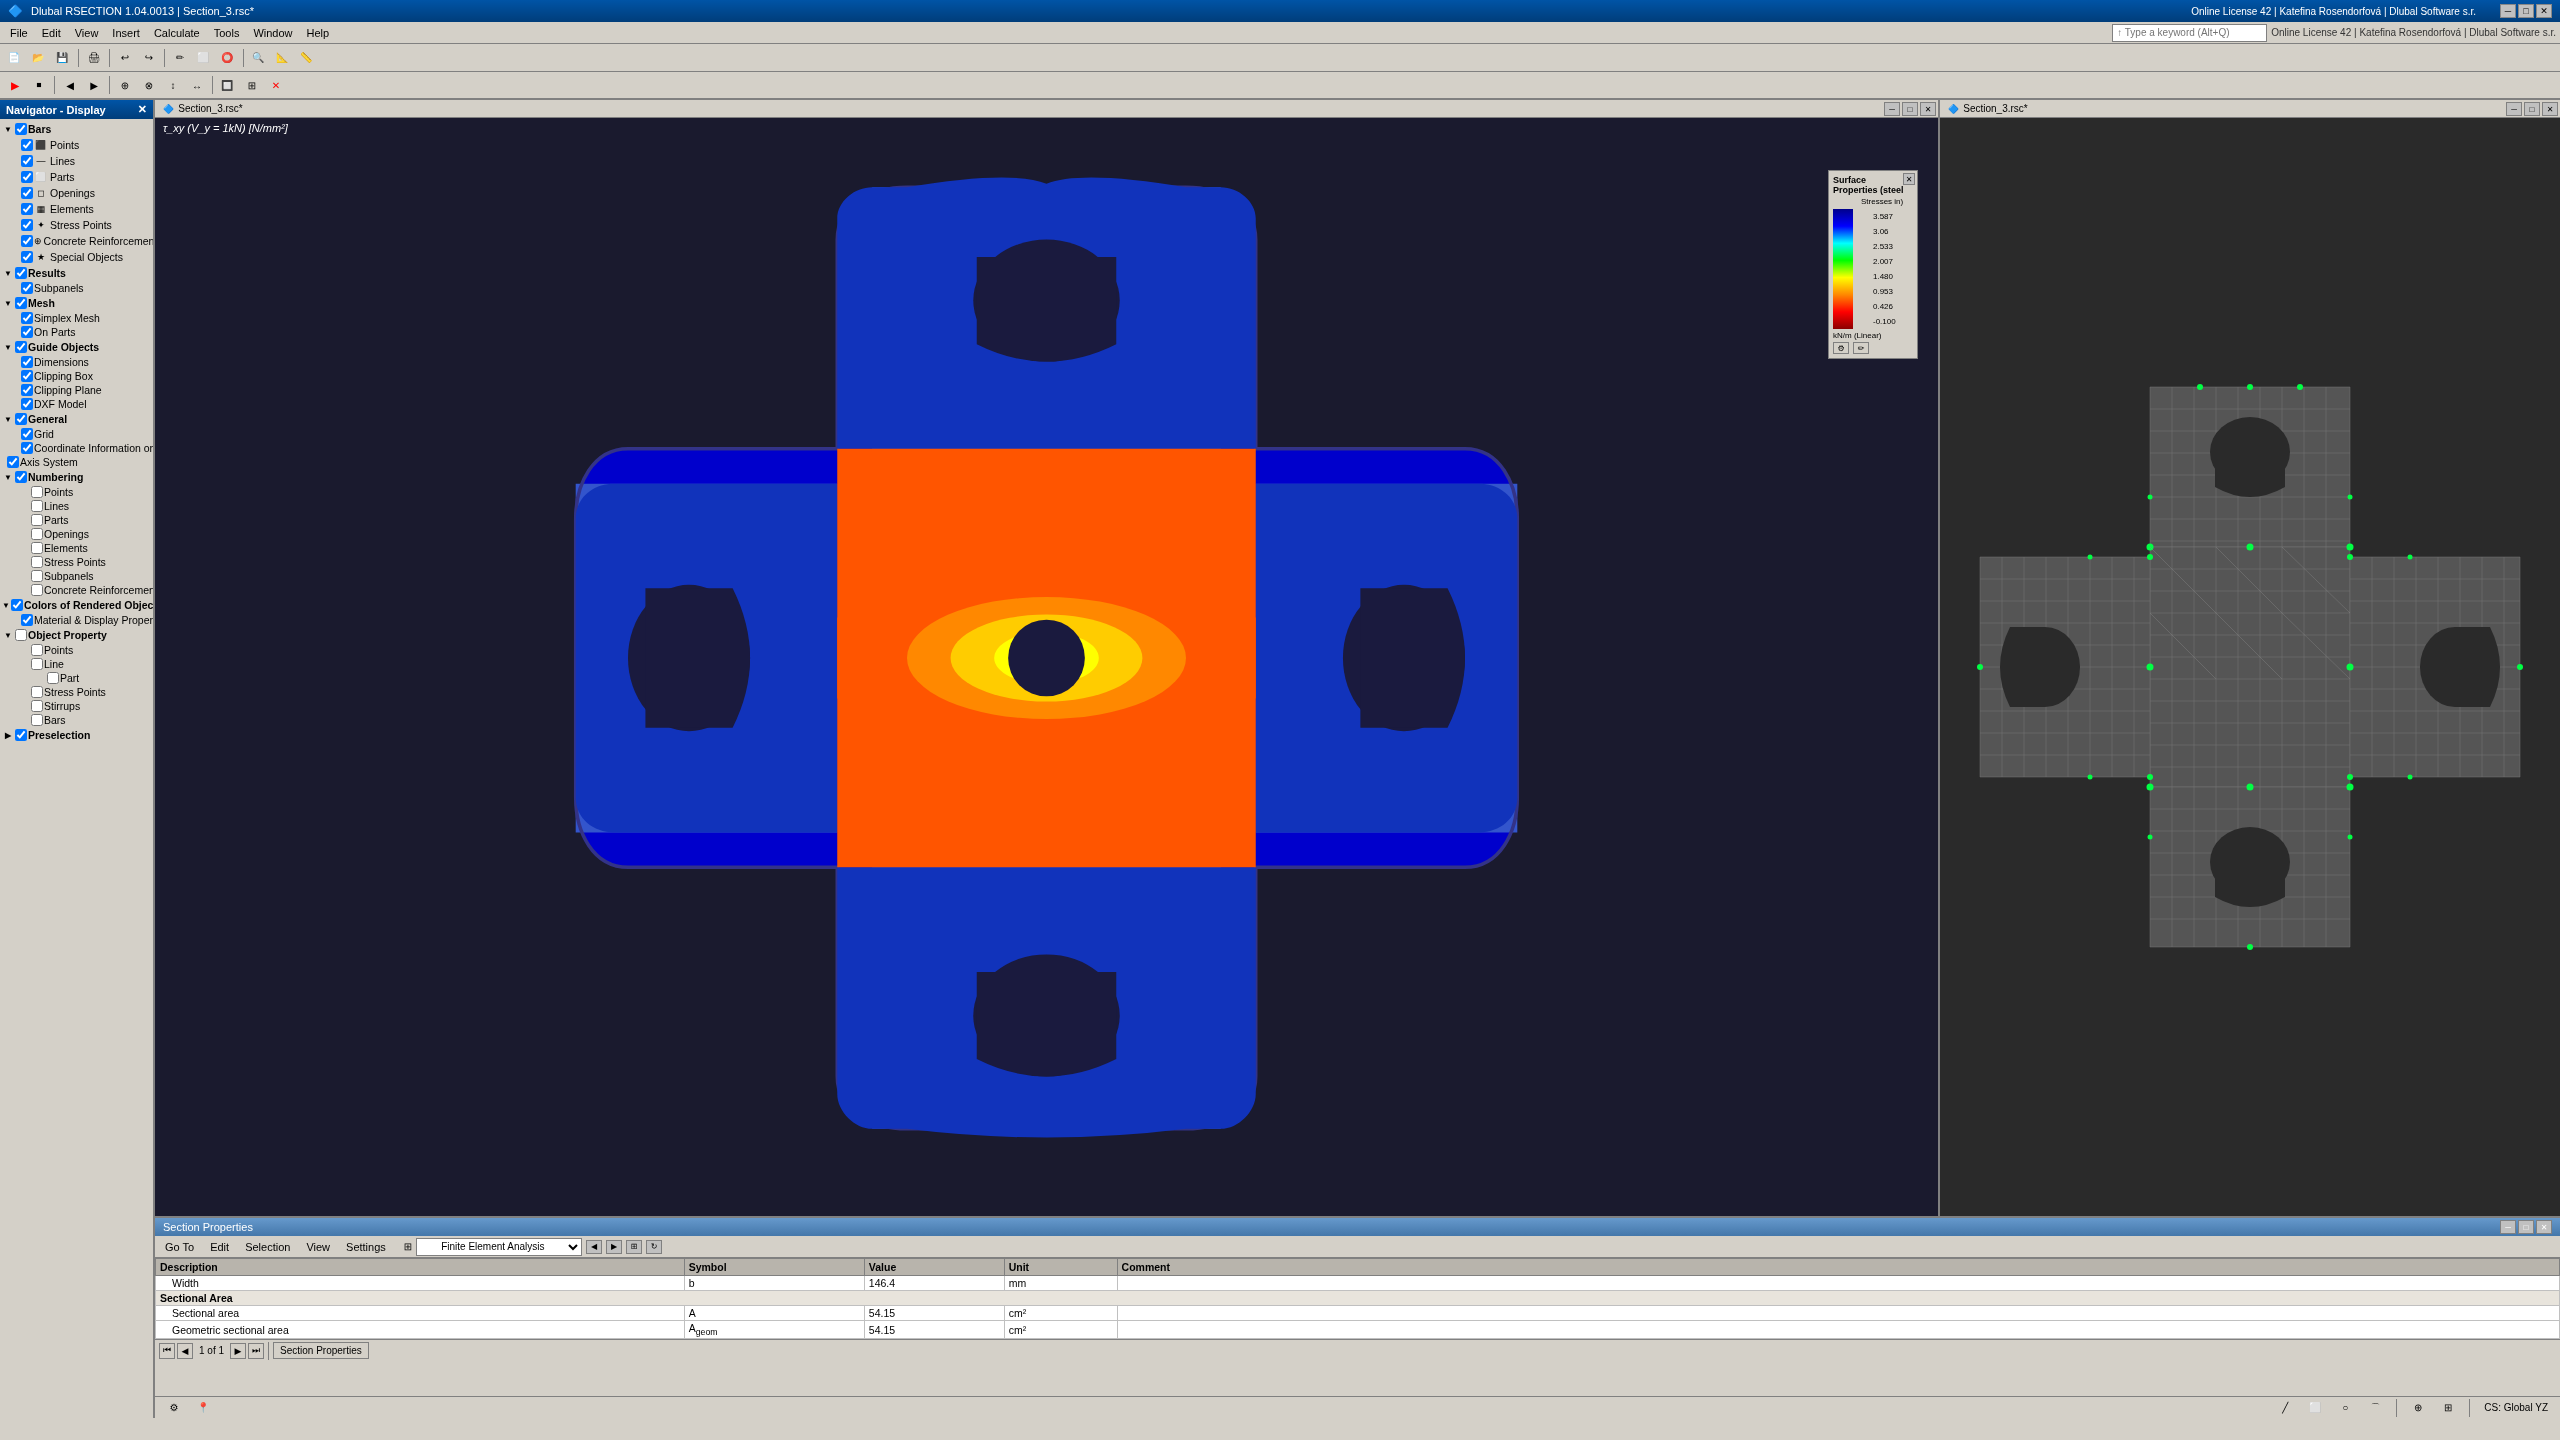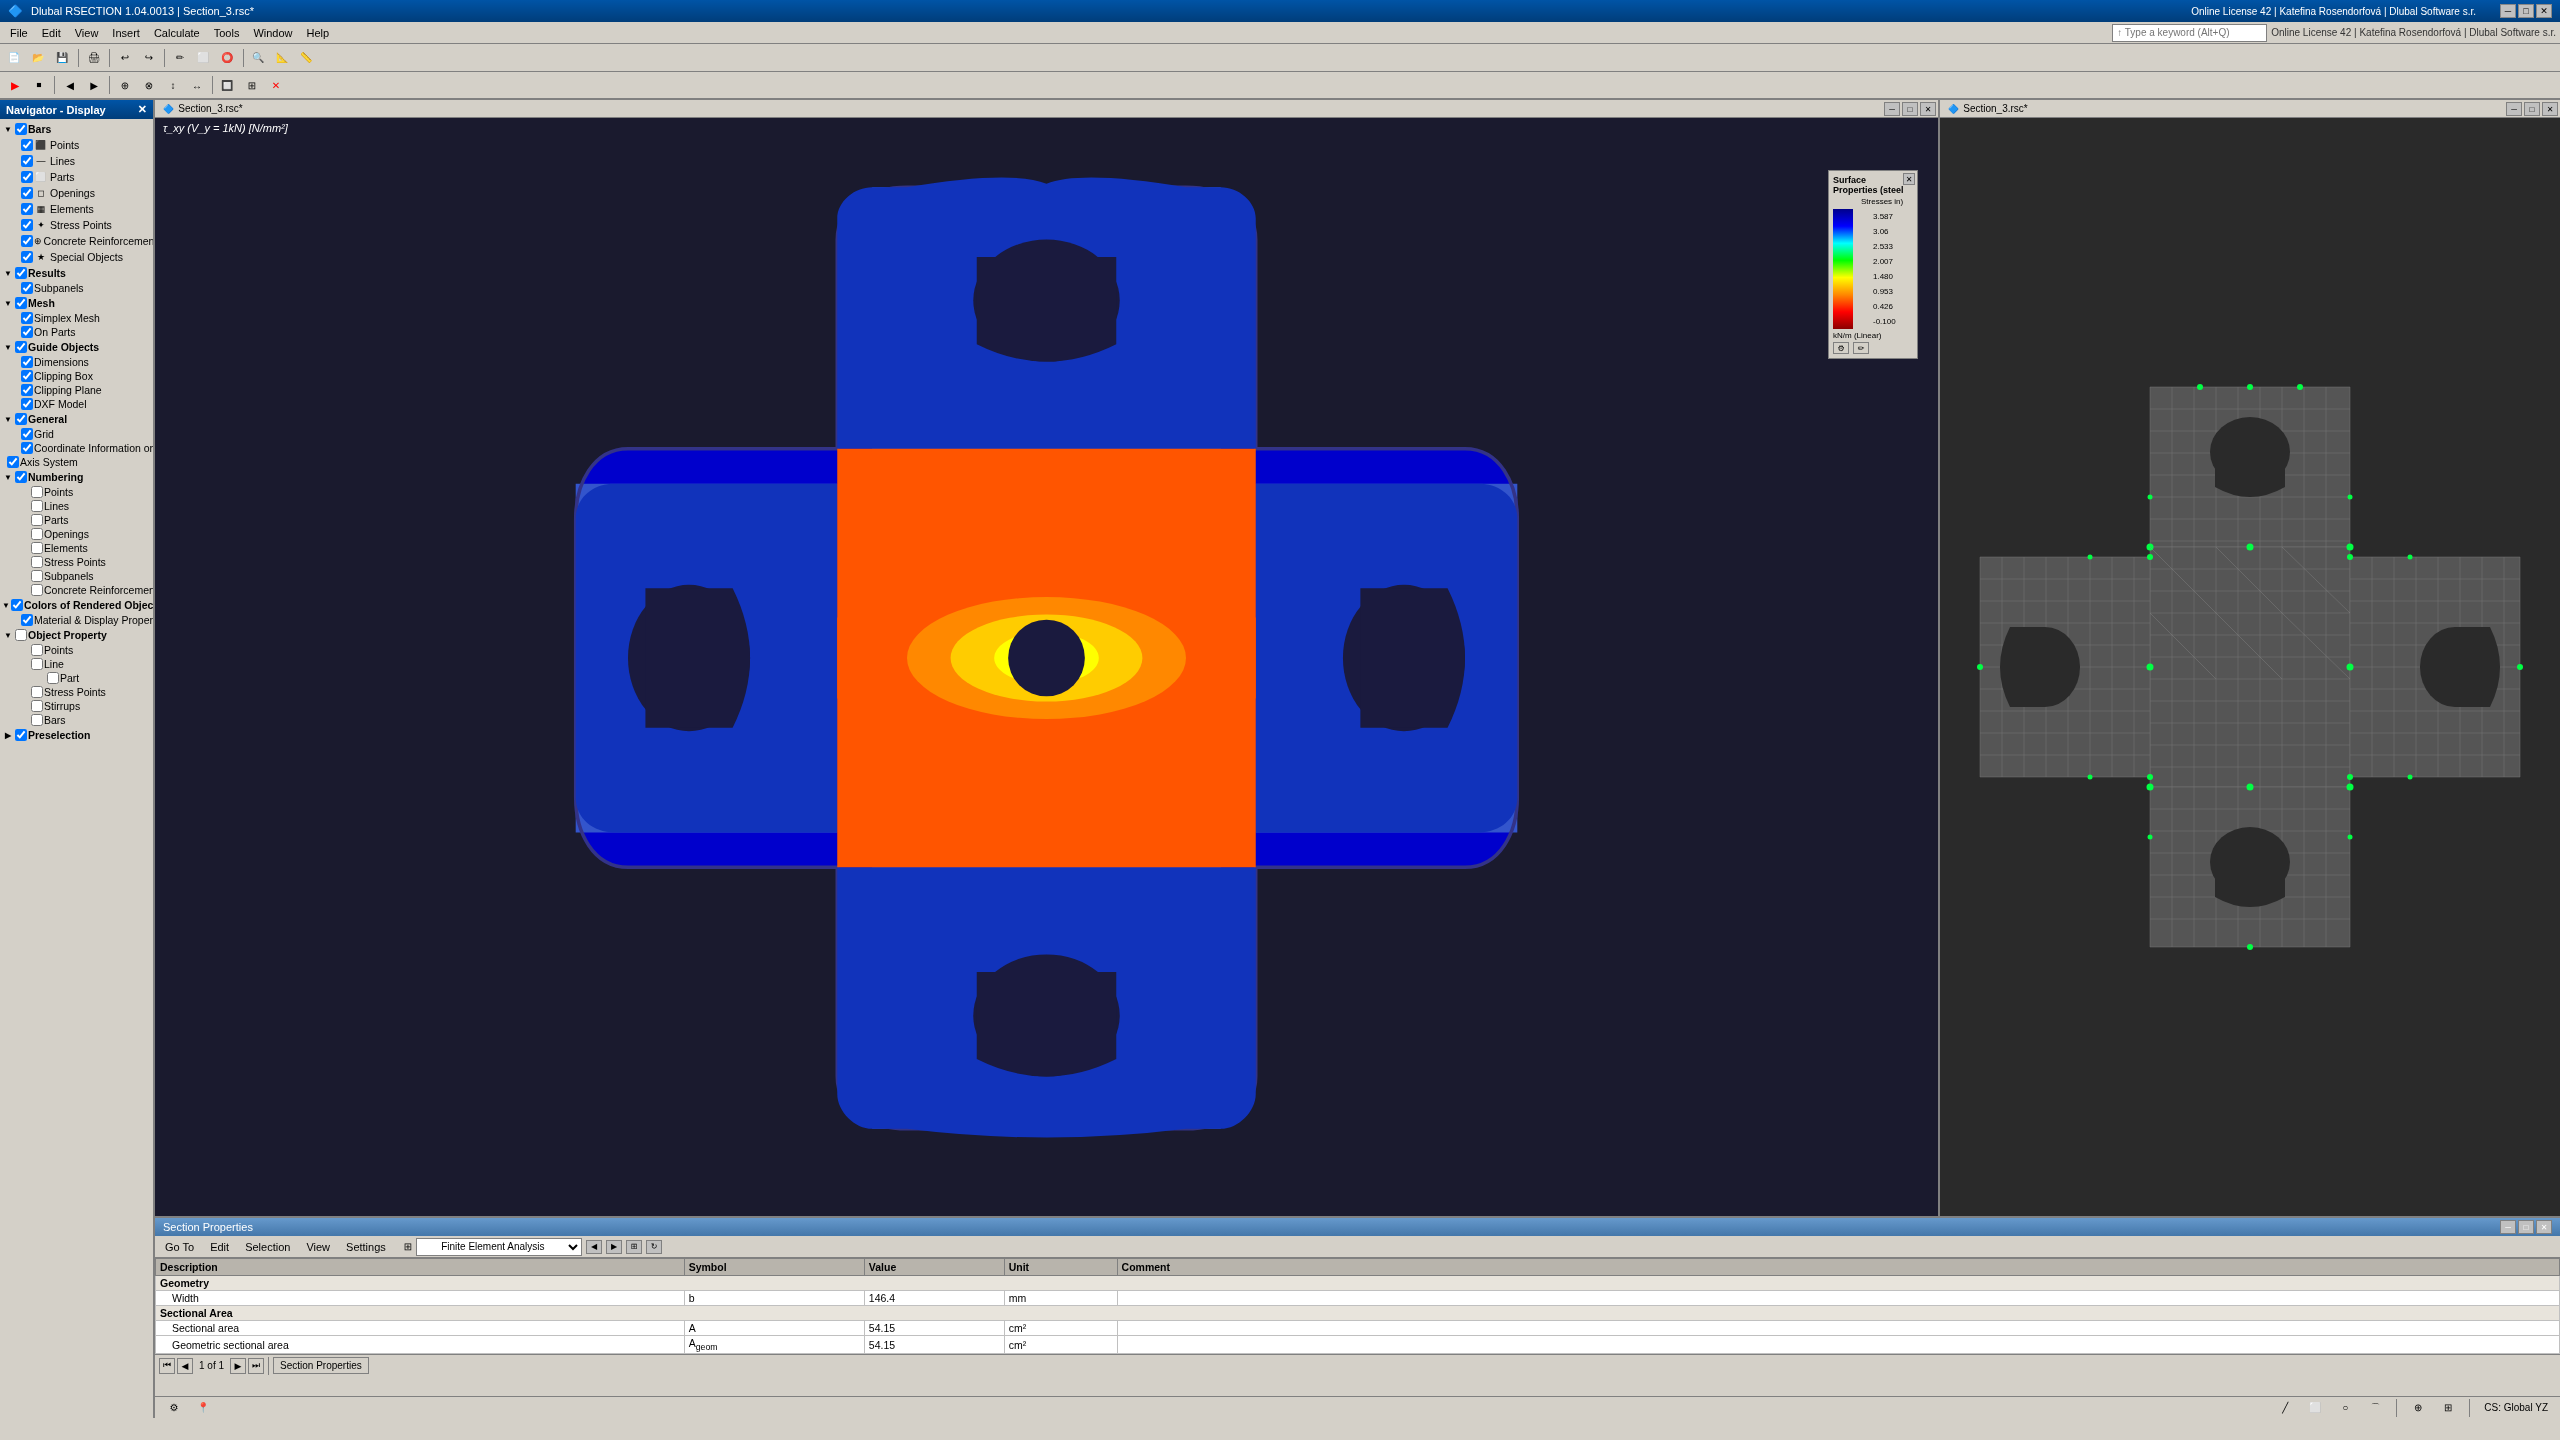--- a/index.html
+++ b/index.html
@@ -922,23 +922,20 @@
           <thead>
             <tr>
               <th>Description</th>
               <th>Symbol</th>
               <th>Value</th>
               <th>Unit</th>
               <th style="width:60%;">Comment</th>
             </tr>
           </thead>
           <tbody>
-            <tr class="group-row">
-              <td colspan="5">Geometry</td>
-            </tr>
             <tr class="indent">
               <td>Width</td>
               <td>b</td>
               <td>146.4</td>
               <td>mm</td>
               <td></td>
             </tr>
             <tr class="group-row">
               <td colspan="5">Sectional Area</td>
             </tr>

